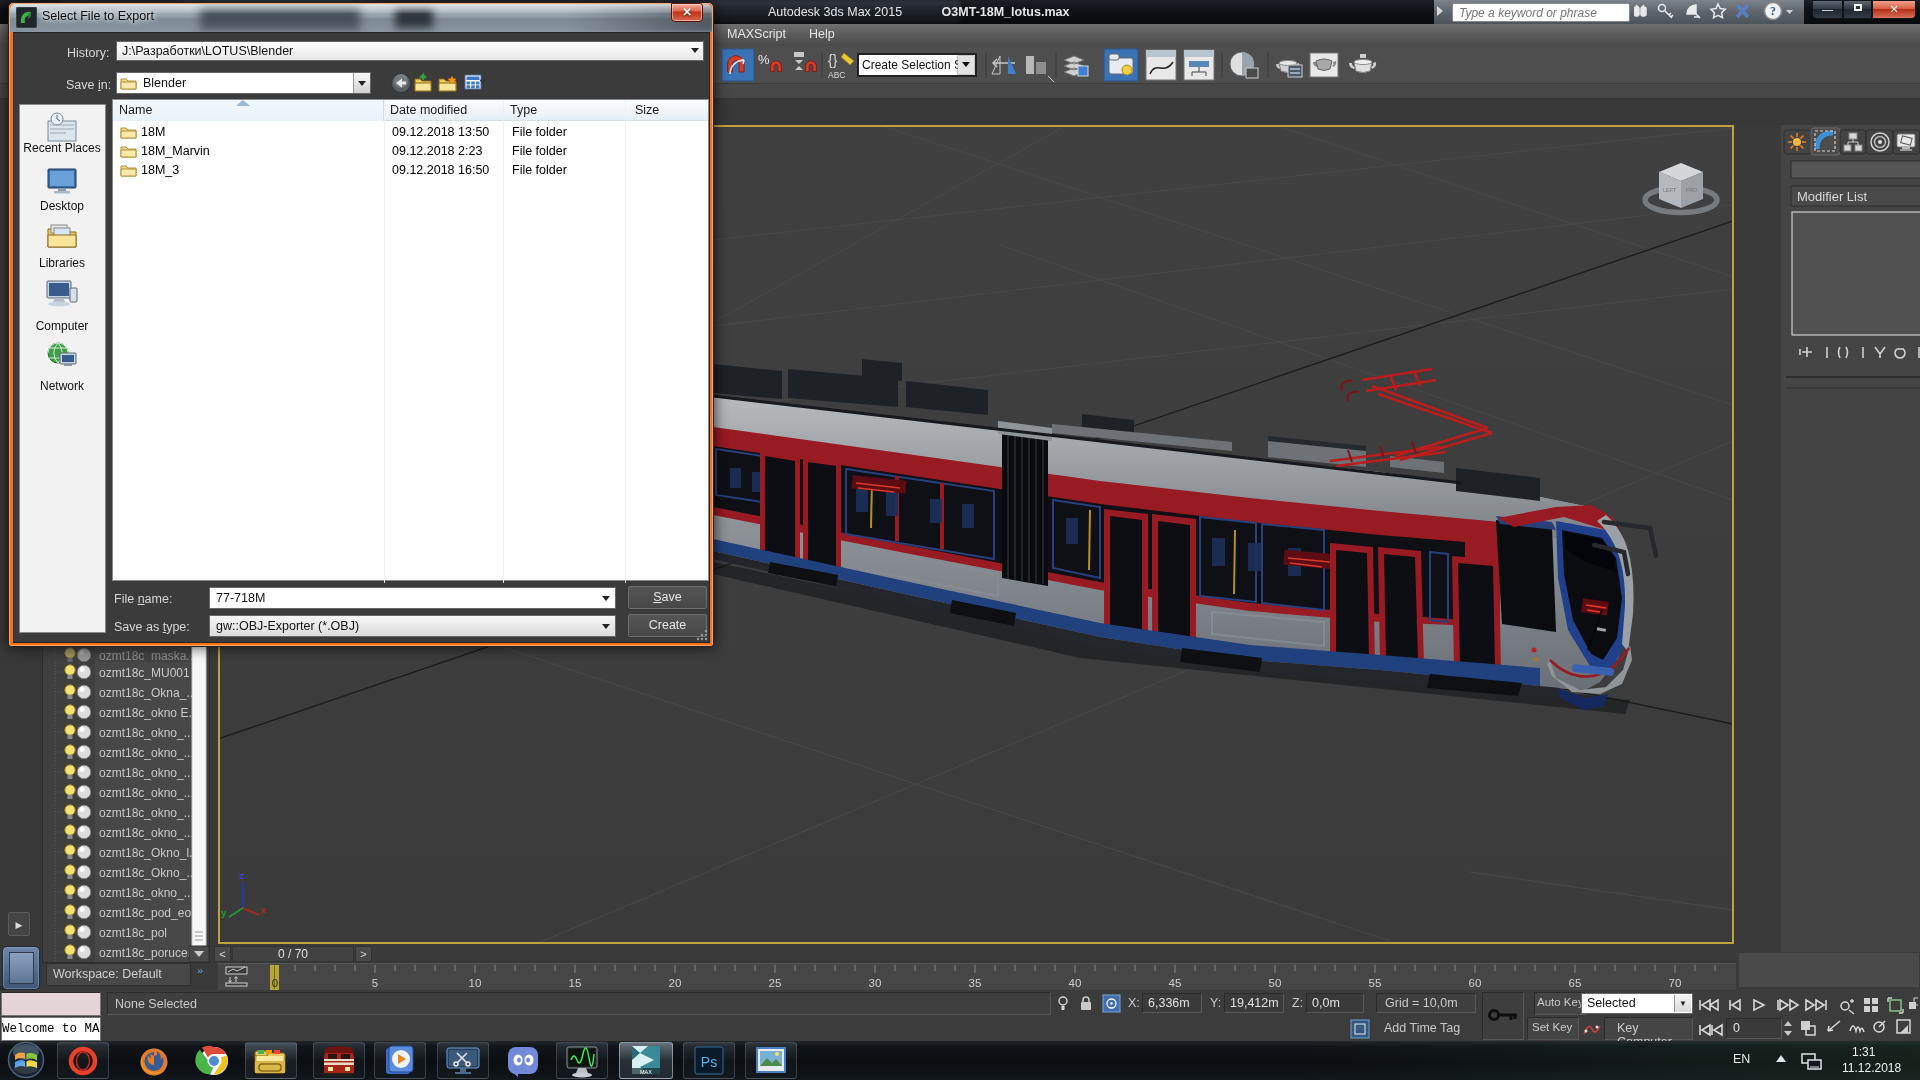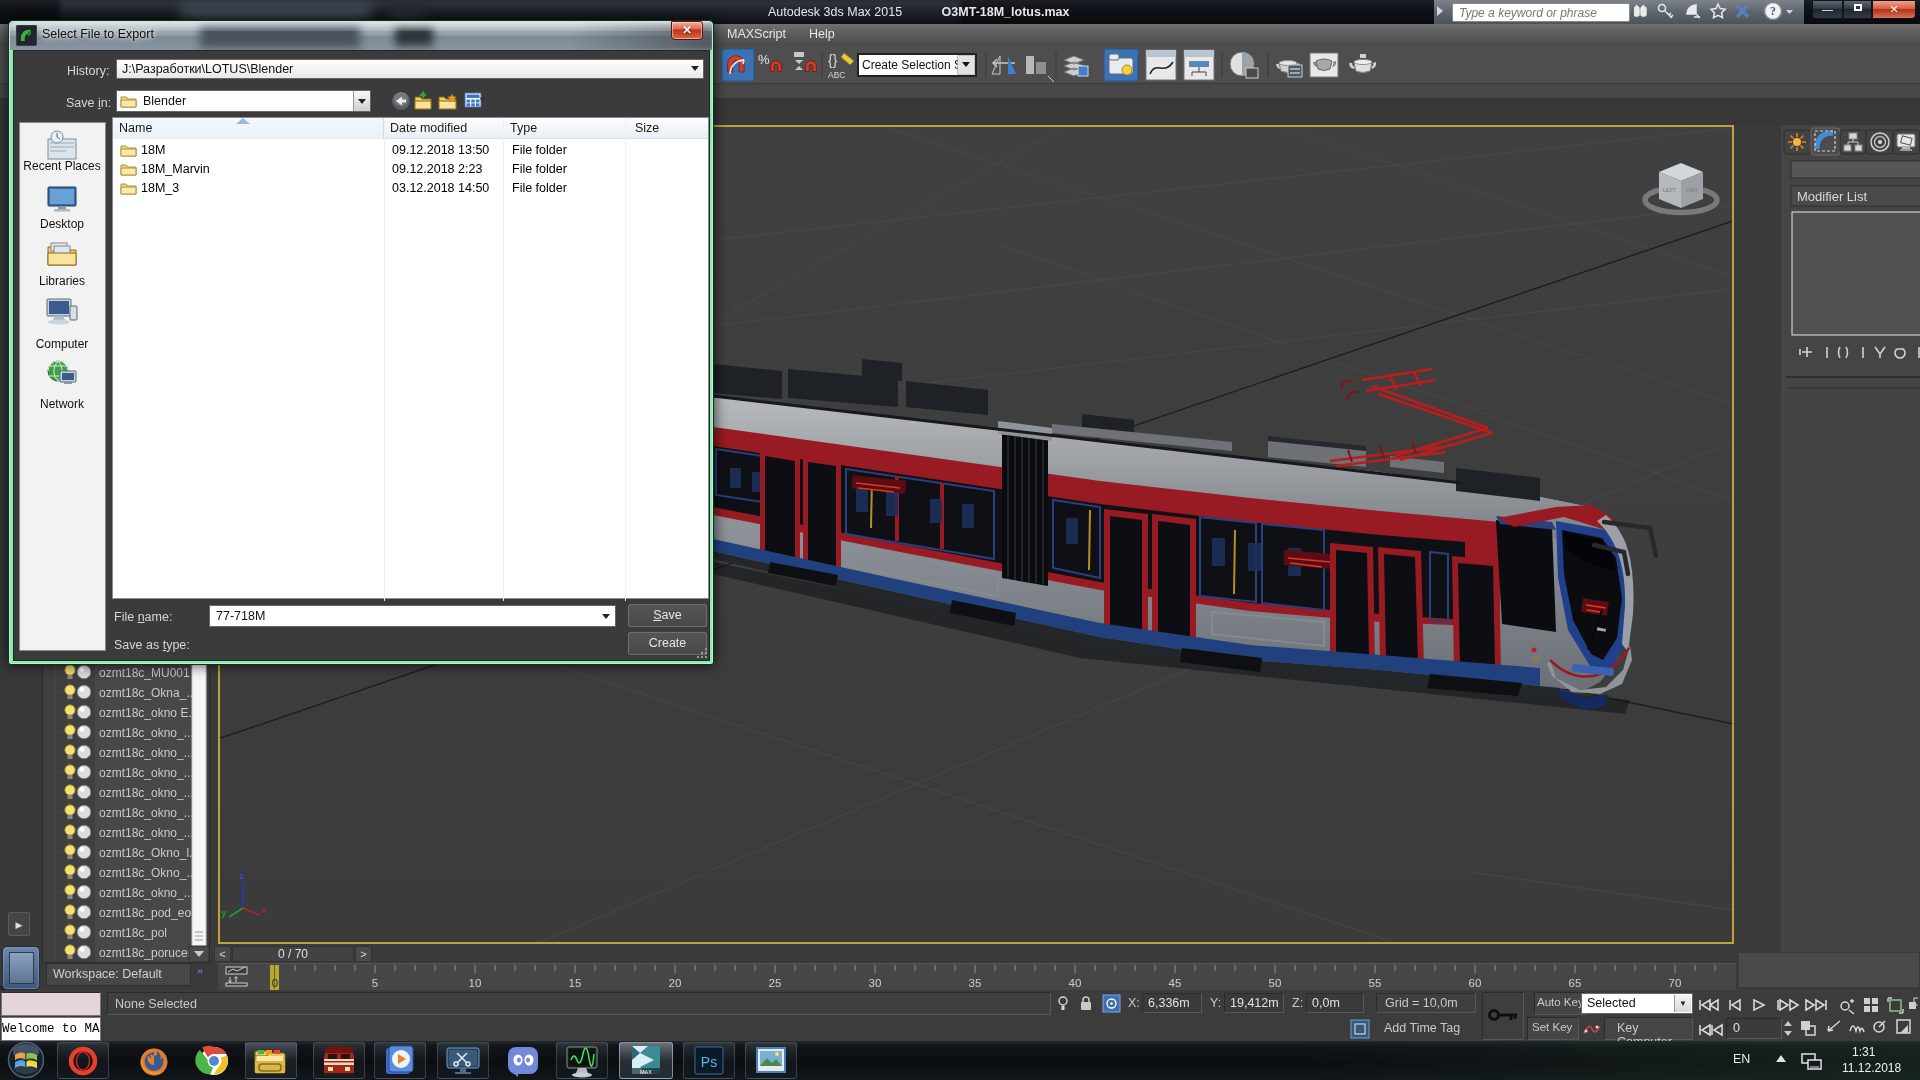--- a/index.html
+++ b/index.html
@@ -47,21 +47,21 @@
 #rulerrightbox { left:1738px; top:952px; width:182px; height:36px; background:#4a4a4a; border:1px solid #3a3a3a; }
 
 
 #statusarea { left:0; top:990px; width:1920px; height:51px; background:#3c3c3c; }
 .sfield { position:absolute; background:#3f3f3f; border-top:1px solid #2b2b2b; border-left:1px solid #2b2b2b; border-bottom:1px solid #575757; border-right:1px solid #575757; color:#c9c9c9; font-size:12.5px; }
 
 #taskbar { left:0; top:1041px; width:1920px; height:39px; background:linear-gradient(180deg,#23282c 0%,#101418 14%,#0b0e11 55%,#11161a 100%); }
 .tbtn { position:absolute; top:1px; width:52px; height:37px; border-radius:3px; border:1px solid rgba(150,165,180,.28); background:linear-gradient(180deg,rgba(125,140,155,.22),rgba(60,70,80,.15) 50%,rgba(30,38,46,.22)); }
 
 
-#dlg { left:8px; top:2px; width:706px; height:645px; background:#86efac; border:1px solid #20252b; border-radius:5px 5px 3px 3px; box-shadow:0 0 14px rgba(0,0,0,.75), inset 0 0 0 1px rgba(255,255,255,.35);margin-top:18px; }
+#dlg { left:8px; top:2px; width:706px; height:645px; background:#f97316; border:1px solid #20252b; border-radius:5px 5px 3px 3px; box-shadow:0 0 14px rgba(0,0,0,.75), inset 0 0 0 1px rgba(255,255,255,.35); }
 #dlgtitle { left:1px; top:1px; width:702px; height:28px; border-radius:5px 5px 0 0; overflow:hidden; background:linear-gradient(180deg,#b8c2ca 0%,#939fa9 45%,#7e8a94 55%,#8995a0 100%); }
 #dlgbody { left:4px; top:29px; width:697px; height:611px; background:#3b3b3b; border:1px solid #23272c; }
 .dlab { position:absolute; color:#d6d6d6; font-size:12.5px; }
 .wcombo { position:absolute; background:#fff; border:1px solid #666; color:#111; font-size:12.5px; }
 .uline { text-decoration:underline; }
 .dbtn { position:absolute; width:79px; height:23px; background:linear-gradient(180deg,#555,#484848); border:1px solid #6e6e6e; border-radius:2px; color:#e6e6e6; font-size:12.5px; text-align:center; line-height:21px; }
 </style>
 </head>
 <body>
 <div id="stage">
@@ -1249,30 +1249,33 @@
           <span class="abs" style="left:28px; top:2px; font-size:12.5px; color:#000;">18M_Marvin</span>
           <span class="abs" style="left:279px; top:2px; font-size:12.5px; color:#000;">09.12.2018 2:23</span>
           <span class="abs" style="left:399px; top:2px; font-size:12.5px; color:#000;">File folder</span>
         </div>
         <div class="abs" style="left:0; top:61px; width:595px; height:19px;">
           <svg class="abs" style="left:7px; top:1px;" width="18" height="16">
               <path d="M1,4 L6,4 L8,6 L16,6 L16,14 L1,14 Z" fill="#f5d97a" stroke="#b09040"></path>
               <path d="M1,7 L16,7 L16,14 L1,14 Z" fill="#fae9a8" stroke="#b09040"></path>
             </svg>
           <span class="abs" style="left:28px; top:2px; font-size:12.5px; color:#000;">18M_3</span>
-          <span class="abs" style="left:279px; top:2px; font-size:12.5px; color:#000;">03.12.2018 14:50</span>
+          <span class="abs" style="left:279px; top:2px; font-size:12.5px; color:#000;">09.12.2018 16:50</span>
           <span class="abs" style="left:399px; top:2px; font-size:12.5px; color:#000;">File folder</span>
         </div>
       </div>
 
       <div class="dlab" style="left:100px; top:559px;">File <span class="uline">n</span>ame:</div>
       <div class="wcombo" style="left:195px; top:554px; width:407px; height:22px; padding:3px 0 0 6px;">77-718M
         <span style="position:absolute; right:5px; top:8px; width:0; height:0; border-top:5px solid #222; border-left:4px solid transparent; border-right:4px solid transparent;"></span>
       </div>
       <div class="dlab" style="left:100px; top:587px;">Save as <span class="uline">t</span>ype:</div>
+      <div class="wcombo" style="left:195px; top:582px; width:407px; height:22px; padding:3px 0 0 6px; background:linear-gradient(180deg,#f6f6f6,#dcdcdc);">gw::OBJ-Exporter (*.OBJ)
+        <span style="position:absolute; right:5px; top:8px; width:0; height:0; border-top:5px solid #222; border-left:4px solid transparent; border-right:4px solid transparent;"></span>
+      </div>
       <div class="dbtn" style="left:614px; top:553px;"><span class="uline">S</span>ave</div>
       <div class="dbtn" style="left:614px; top:581px;">Create</div>
       <svg class="abs" style="left:683px; top:596px;" width="12" height="12">
           <g fill="#9a9a9a">
             <circle cx="9" cy="2" r="1.2"></circle>
             <circle cx="5" cy="6" r="1.2"></circle>
             <circle cx="9" cy="6" r="1.2"></circle>
             <circle cx="1" cy="10" r="1.2"></circle>
             <circle cx="5" cy="10" r="1.2"></circle>
             <circle cx="9" cy="10" r="1.2"></circle>

